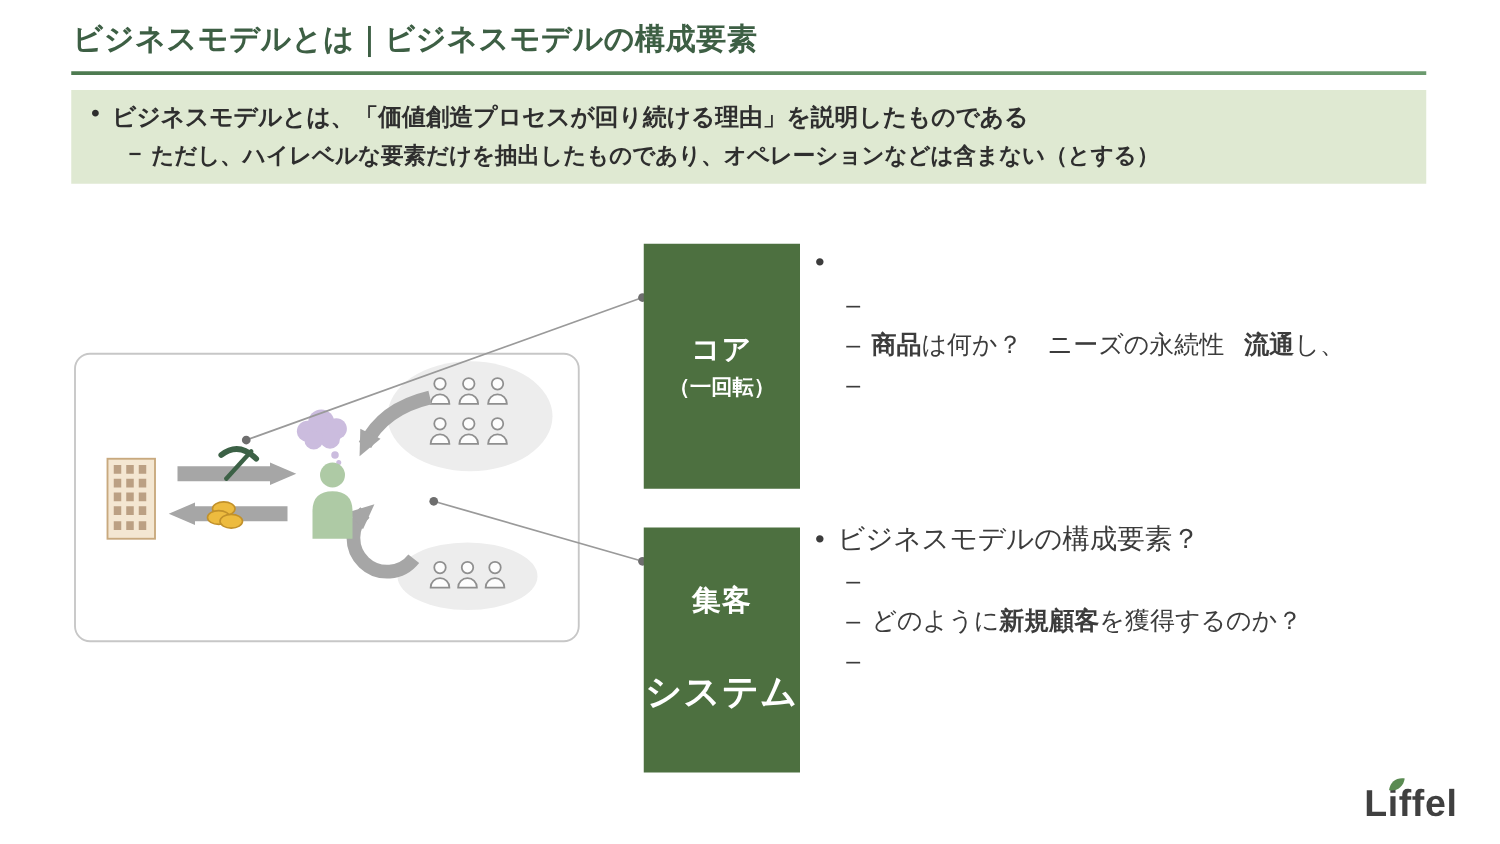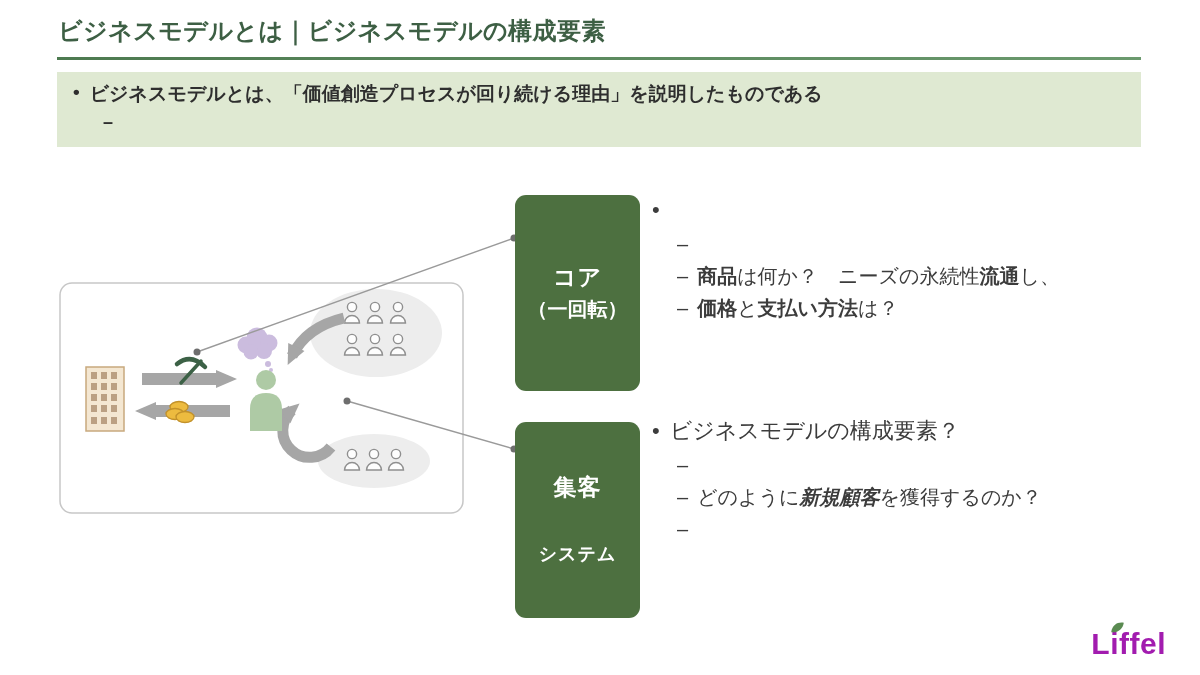--- a/index.html
+++ b/index.html
@@ -13,37 +13,37 @@
   .title-rule { position:absolute; left:57px; top:57px; width:1084px; height:3px;
                 background:linear-gradient(to right,#4d7a50,#6b9a6e); }
 
   .callout { position:absolute; left:57px; top:72px; width:1084px; height:75px;
              background:#dfe9d2; padding:9px 16px 0 16px; color:#2e2e2e; }
   .callout .l1 { font-size:19px; font-weight:700; display:flex; gap:10px; }
   .callout .l2 { font-size:18px; font-weight:700; margin:5px 0 0 30px; display:flex; gap:8px; }
 
   .box { position:absolute; left:515px; width:125px; background:#4d7040; color:#ffffff;
          display:flex; flex-direction:column; align-items:center; justify-content:center;
-         text-align:center; font-weight:700;border-radius:11px; }
+         text-align:center; font-weight:700; }
   .box.core { top:195px; height:196px; }
   .box.funnel { top:422px; height:196px;gap:40px; }
   .box .main { font-size:23px; letter-spacing:1px; line-height:1.3; }
-  .box.core .sub { font-size:20px; margin-top:3px; }
-  .box.funnel .sub { font-size:18px; letter-spacing:1px; line-height:1.3; }
+  .box.core .sub { font-size:17px; margin-top:3px; }
+  .box.funnel .sub { font-size:29px; letter-spacing:1px; line-height:1.3; }
 
   .tblock { position:absolute; left:652px; width:515px; color:#3c3c3c; }
   .tblock.one { top:196px; }
   .tblock.two { top:417px; }
   .thead { display:flex; gap:10px; font-size:22px; line-height:1.3; margin-bottom:6px; }
   .titem { display:flex; gap:9px; font-size:20px; line-height:1.35; margin:5px 0 5px 25px; }
   .titem .mk, .thead .mk { flex:0 0 auto; }
   .titem .tx span { font-weight:400; }
 
   .logo { position:absolute; right:34px; bottom:14px; font-size:30px; font-weight:600;
-          color:#a21caf; letter-spacing:0.5px; }
+          color:#404040; letter-spacing:0.5px; }
   .logo .leaf { position:absolute; left:20px; top:-6px; width:13px; height:13px; transform:rotate(8deg); }
 </style>
 </head>
 <body>
 
 <div class="slide">
 
   <svg class="diagram-svg" width="1200" height="675" viewBox="0 0 1200 675">
     <defs>
       <marker id="ah" markerUnits="userSpaceOnUse" markerWidth="26" markerHeight="26" refX="13" refY="13" orient="auto">
@@ -154,20 +154,21 @@
   <h1 class="title">ビジネスモデルとは｜ビジネスモデルの構成要素</h1>
   <div class="title-rule"></div>
 
   <div class="callout">
     <div class="l1">
       <span class="mk">•</span>
       <span>ビジネスモデルとは、「価値創造プロセスが回り続ける理由」を説明したものである</span>
     </div>
     <div class="l2">
       <span class="mk">–</span>
+      <span>ただし、ハイレベルな要素だけを抽出したものであり、オペレーションなどは含まない（とする）</span>
     </div>
   </div>
 
   <div class="box core">
     <div class="main">コア</div>
     <div class="sub">（一回転）</div>
   </div>
   <div class="box funnel">
     <div class="main">集客</div>
     <div class="sub">システム</div>
@@ -175,39 +176,38 @@
 
   <div class="tblock one">
     <div class="thead">
       <span class="mk">•</span>
     </div>
     <div class="titem">
       <span class="mk">–</span>
     </div>
     <div class="titem">
       <span class="mk">–</span>
-      <span class="tx"><span style="font-weight: 700;">商品</span><span>は何か？　ニーズの永続性</span><span style="font-weight: 700;">流通</span><span>し、</span><br></span>
-    </div>
-    <div class="titem">
-      <span class="mk">–</span>
-      <span class="tx"><span style="font-weight: 700;">価格</span><span>と</span><span style="font-weight: 700;">支払い方法</span><span>は？</span></span>
+      <span class="tx"><span style="font-weight: 700;">商品</span><span>は何か？　ニーズの永続性</span><span style="font-weight: 700; margin-left: 16px;">流通</span><span>し、</span><br></span>
+    </div>
+    <div class="titem">
+      <span class="mk">–</span>
     </div>
   </div>
 
   <div class="tblock two">
     <div class="thead">
       <span class="mk">•</span>
       <span>ビジネスモデルの構成要素？</span>
     </div>
     <div class="titem">
       <span class="mk">–</span>
     </div>
     <div class="titem">
       <span class="mk">–</span>
-      <span class="tx"><span>どのように</span><span style="font-weight: 700; font-style: italic;">新規顧客</span><span>を獲得するのか？</span></span>
+      <span class="tx"><span>どのように</span><span style="font-weight: 700;">新規顧客</span><span>を獲得するのか？</span></span>
     </div>
     <div class="titem">
       <span class="mk">–</span>
     </div>
   </div>
 
   <div class="logo">
     <svg class="leaf" viewBox="0 0 14 14">
       <path d="M1,13 C1,5 6,1 13,1 C13,8 8,13 1,13 Z" fill="#5a8b52"></path>
     </svg>

